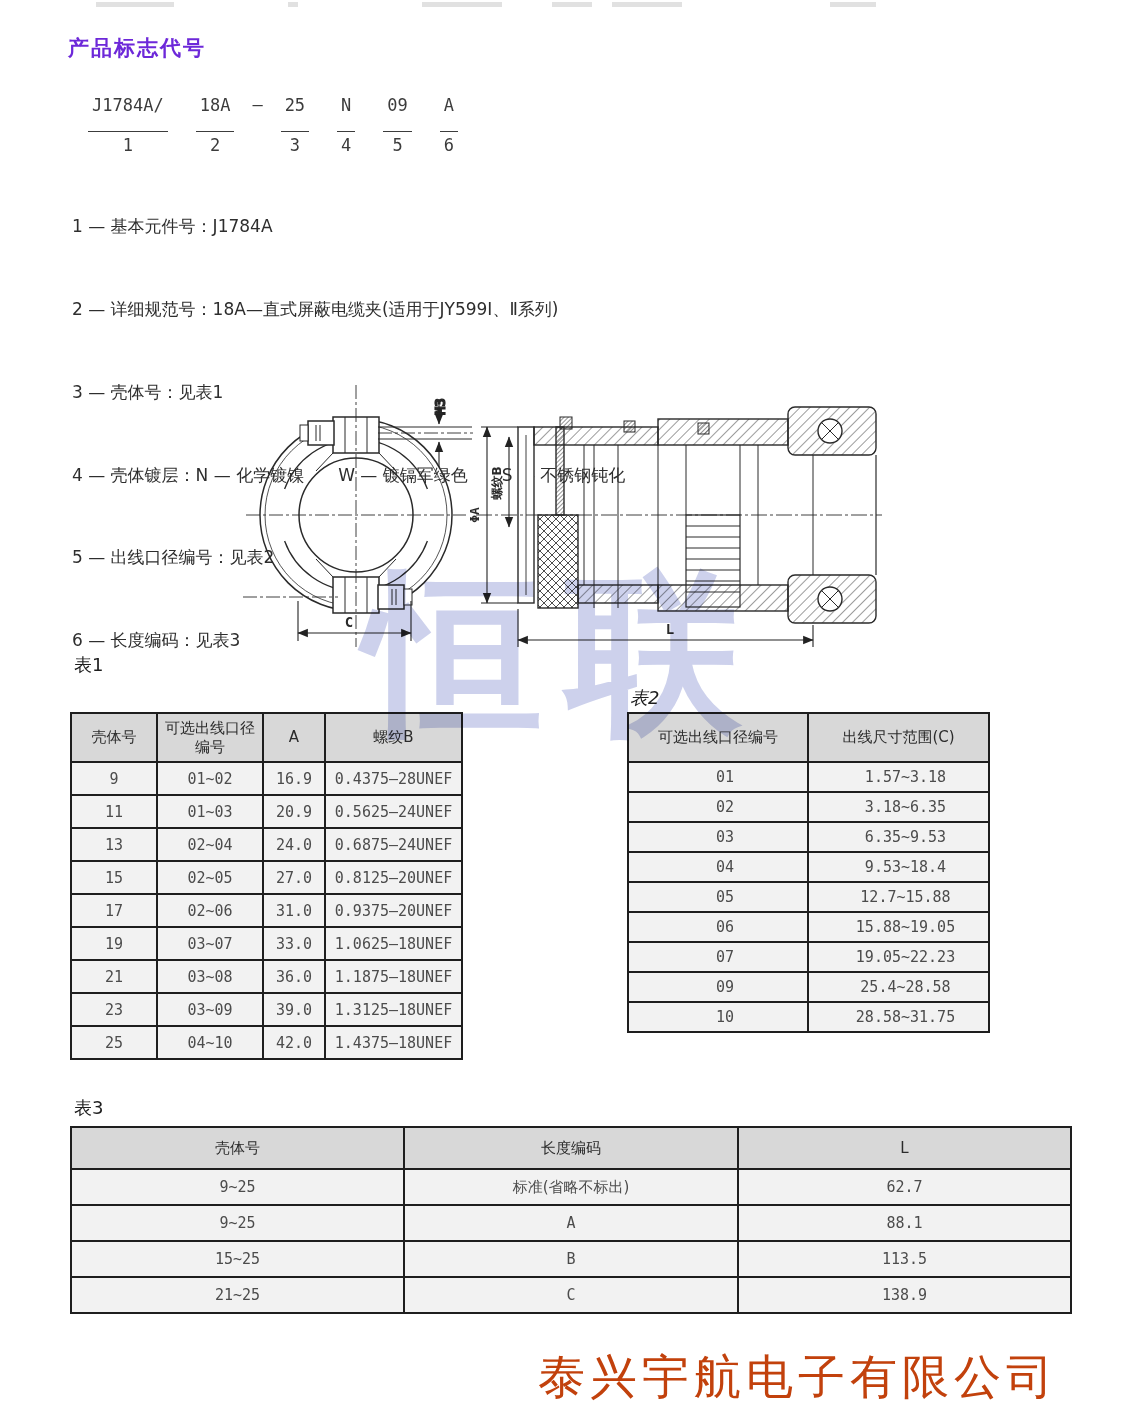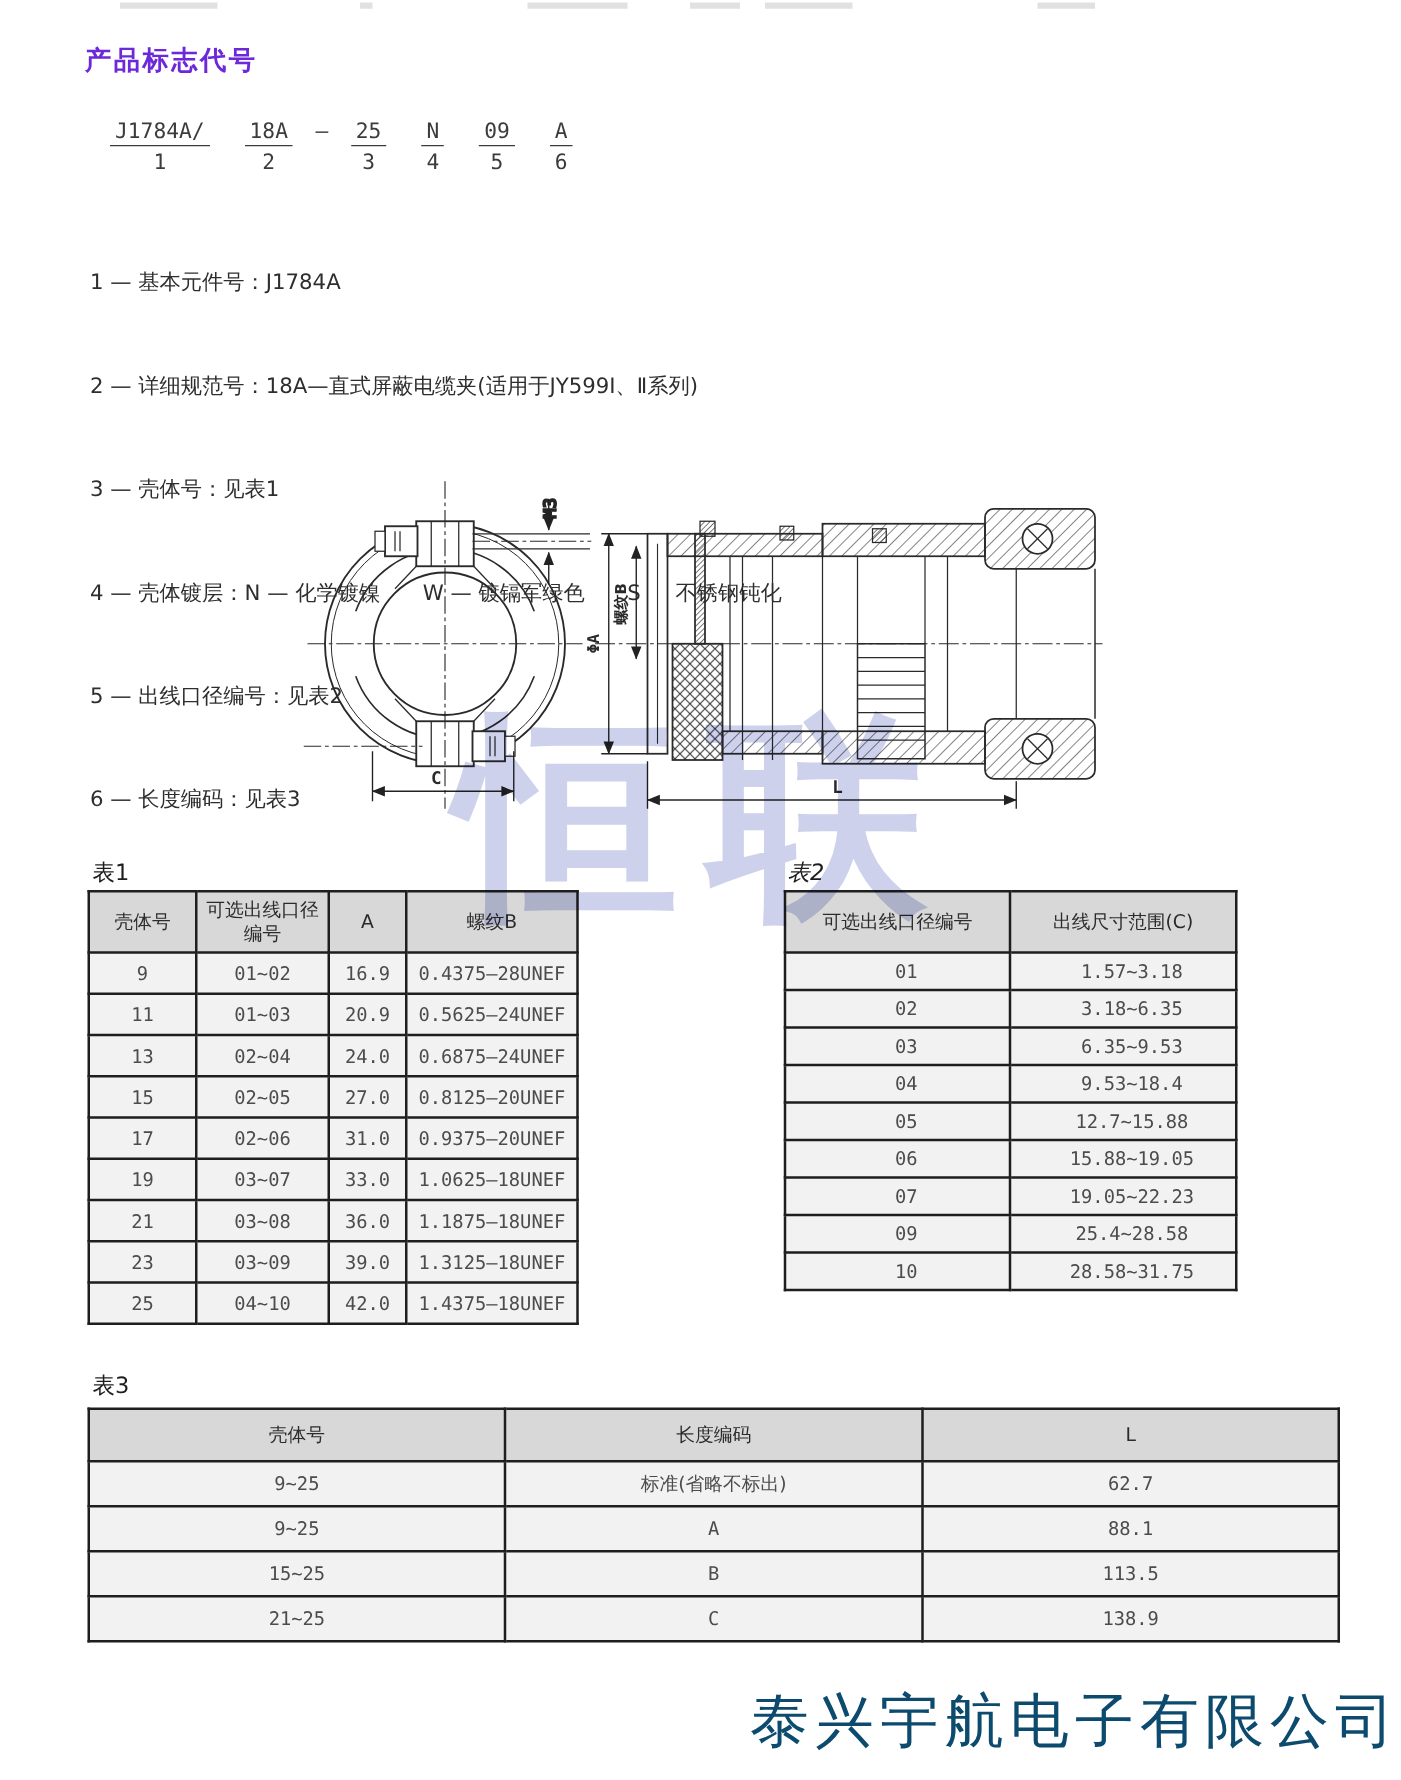--- a/index.html
+++ b/index.html
@@ -10,35 +10,35 @@
   
   .crop-frag{position:absolute;top:2px;height:5px;background:#c9c9c9;opacity:.55;}
 
   
   .page-title{left:68px;top:34px;font-size:21px;font-weight:bold;color:#6d28d9;letter-spacing:2px;}
 
   
   .code-row{left:88px;top:95px;display:flex;align-items:flex-start;gap:28px;
             font-family:"DejaVu Sans Mono",monospace;font-size:17px;color:#3c3c3c;}
   .code-group{text-align:center;}
-  .code-group .ct{display:block;padding:0 4px 1px 4px;border-bottom:1.6px solid #3c3c3c;}
+  .code-group .ct{display:block;padding:0 4px 16px 4px;border-bottom:1.6px solid #3c3c3c;}
   .code-group .cn{display:inline-block;margin-top:3px;}
   .code-sep{margin:0 -10px;padding-top:0;}
 
   
   .legend{left:72px;top:158px;font-size:17px;color:#2e2e2e;line-height:27.6px;white-space:pre-wrap;}
   .legend .li{display:block;}
 
   
   .drawing-wrap{left:228px;top:375px;width:662px;height:302px;}
 
   
   .wm{left:366px;top:566px;font-size:176px;font-weight:bold;letter-spacing:24px;line-height:1;
       color:#aeb5e0;opacity:.62;mix-blend-mode:multiply;z-index:6;}
-  .footer-mark{left:600px;top:1346px;font-size:47px;letter-spacing:5px;color:#0c4a6e;
+  .footer-mark{left:538px;top:1346px;font-size:47px;letter-spacing:5px;color:#c2410c;
       font-family:Liberation Serif, serif;z-index:1;}
 
   
   .tbl-label{font-size:18px;color:#1d1d1d;}
   table.dt{border-collapse:collapse;table-layout:fixed;position:absolute;z-index:2;border-radius:17px;}
   table.dt td{border:2px solid #1e1e1e;text-align:center;vertical-align:middle;
               background:#f2f2f2;font-size:15px;color:#4c4c4c;padding:0 2px;}
   table.dt tr.hd td{background:#d8d8d8;color:#2b2b2b;line-height:1.25;}
   td.num{font-family:"DejaVu Sans Mono",monospace;font-size:15px;color:#4c4c4c;}
 
@@ -246,21 +246,21 @@
         <line x1="290" y1="234" x2="290" y2="272"></line>
         <line x1="585" y1="250" x2="585" y2="272"></line>
         <line x1="290" y1="265" x2="585" y2="265" marker-start="url(#ar)" marker-end="url(#ar)"></line>
         <text x="442" y="259" font-size="14" font-weight="bold" text-anchor="middle" stroke="none">L</text>
       </g>
     </svg>
   </div>
 
   <div class="abs wm">恒联</div>
 
-  <div class="abs tbl-label" style="left:74px;top:686px;">表1</div>
+  <div class="abs tbl-label" style="left:74px;top:653px;">表1</div>
   <table class="dt" id="t1">
     <colgroup>
         <col style="width:86px">
         <col style="width:106px">
         <col style="width:62px">
         <col style="width:137px">
       </colgroup>
     <tbody>
         <tr class="hd">
       <td>壳体号</td>

